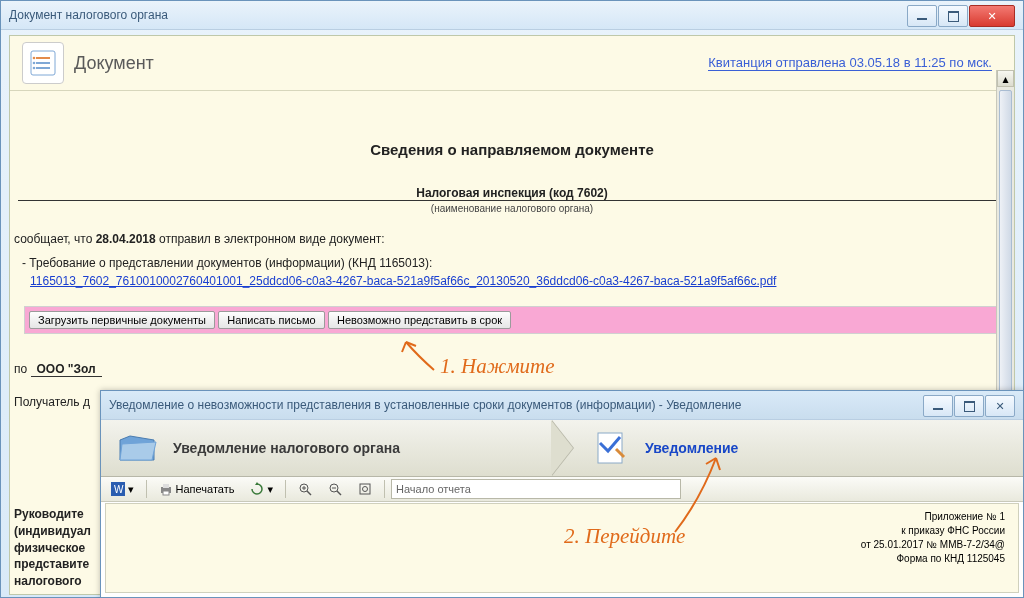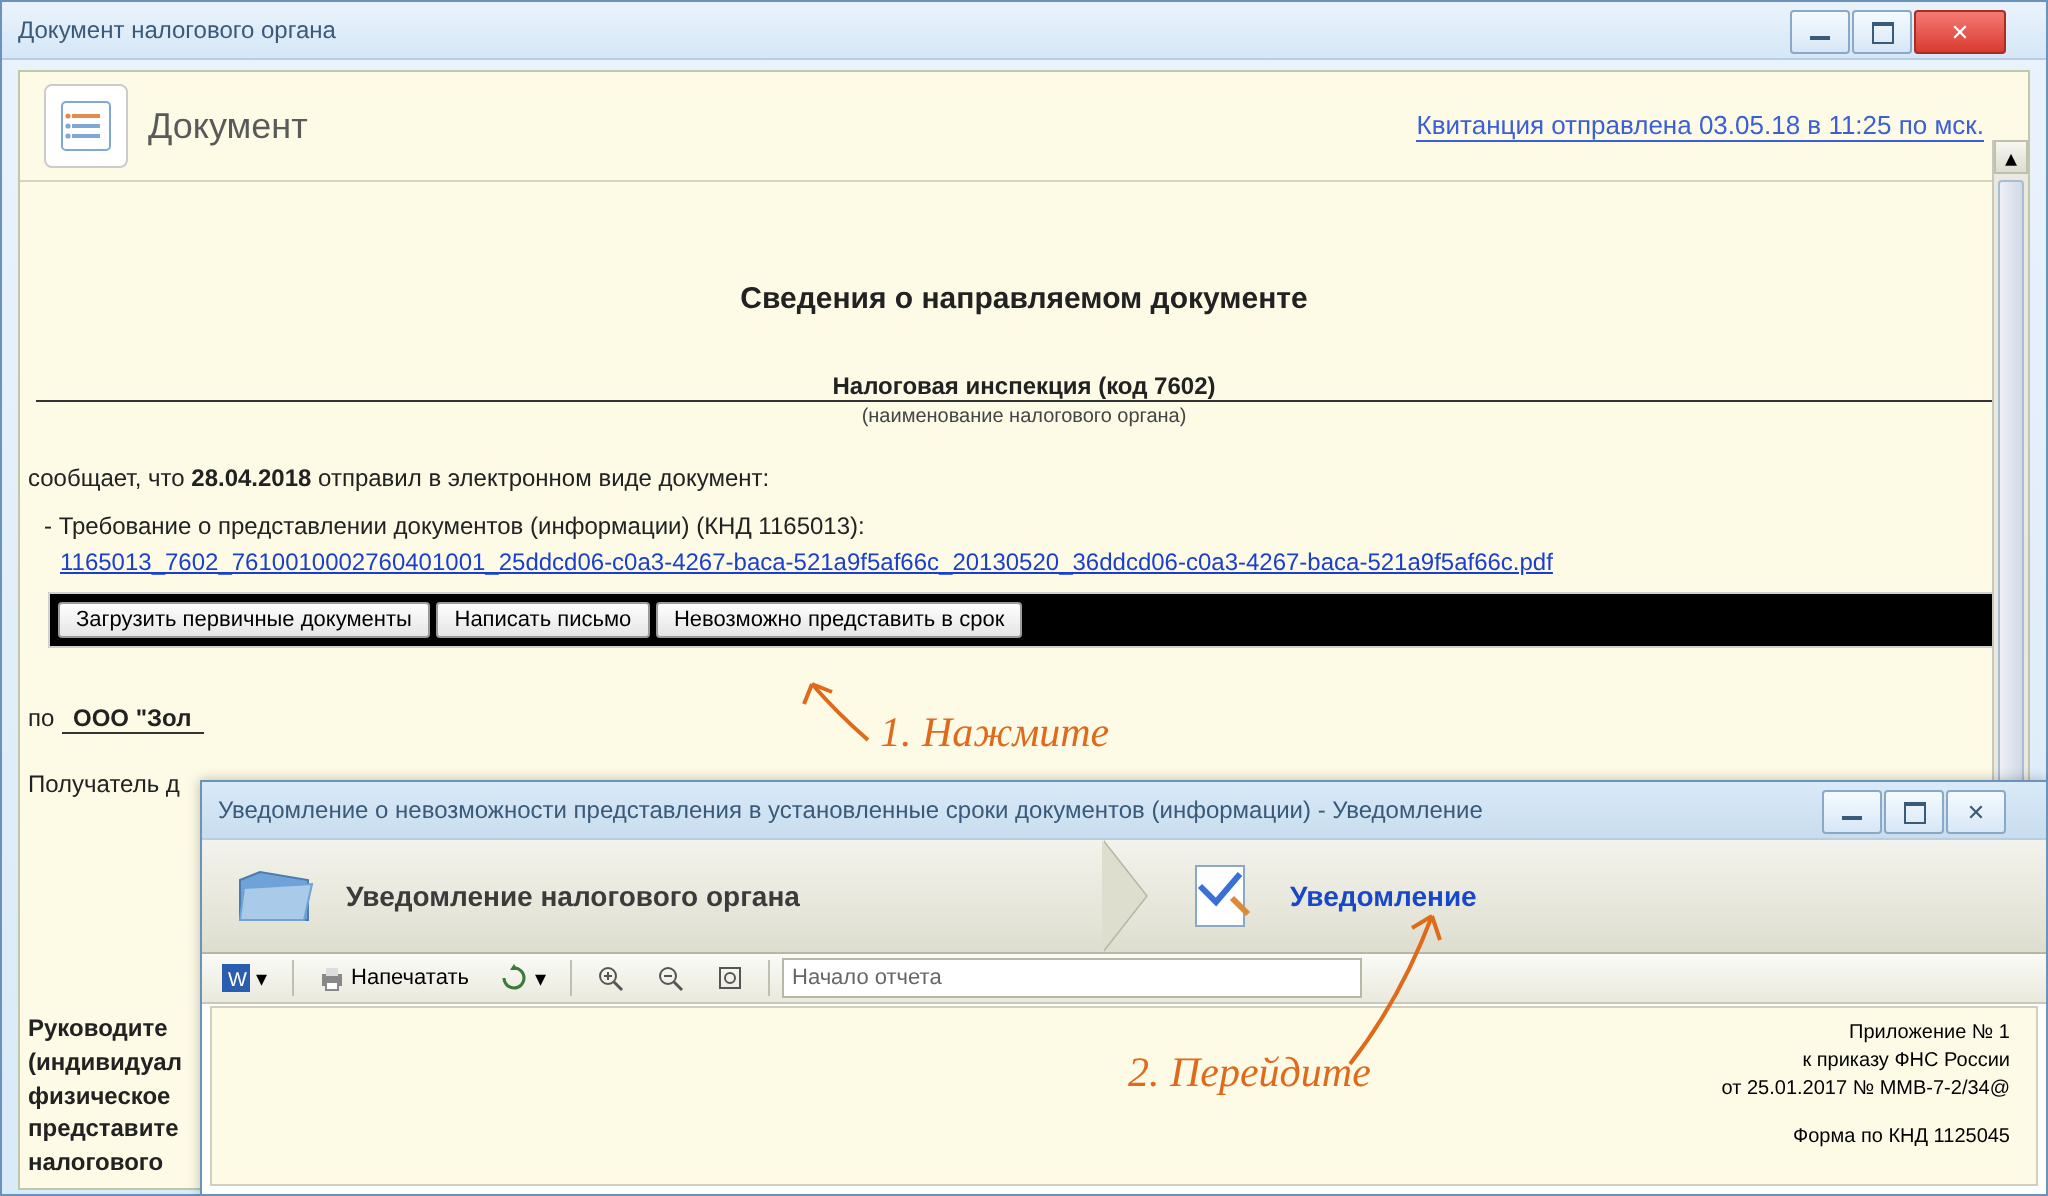--- a/index.html
+++ b/index.html
@@ -1,19 +1,19 @@
 <!DOCTYPE html>
 <html><head>
 <meta charset="utf-8">
 <style>
 html,body{margin:0;padding:0;font-family:Tahoma,Arial,sans-serif;font-size:12px;background:#fff;overflow:hidden;width:1024px;height:598px;}
 
 
 .win1{position:absolute;left:0;top:0;width:1024px;height:598px;background:linear-gradient(#e9f3fb,#d9eaf8);border:1px solid #6a93bb;box-sizing:border-box;}
-.titlebar{height:28px;background:linear-gradient(#eaf3fb,#d5e7f7);display:flex;align-items:center;justify-content:space-between;padding:0 16px 0 8px;color:#3a5a7a;font-size:12px;border-bottom:1px solid #b9cee2;}
+.titlebar{height:28px;background:linear-gradient(#eaf3fb,#d5e7f7);display:flex;align-items:center;justify-content:space-between;padding:0 4px 0 8px;color:#3a5a7a;font-size:12px;border-bottom:1px solid #b9cee2;}
 .titletext{flex:1;}
 .winctrls{display:flex;height:20px;gap:0;margin-right:4px;}
 .wbtn{width:28px;height:20px;margin-left:1px;background:linear-gradient(#f5faff,#d7e7f6);border:1px solid #8aa9c7;border-radius:2px;display:flex;align-items:center;justify-content:center;font-size:11px;color:#3a5a7a;cursor:default;}
 .wbtn.close{background:linear-gradient(#f37a73,#d93b30);color:#fff;border-color:#a82d24;width:44px;}
 .wbtn.max::before{content:"";display:block;width:9px;height:8px;border:1px solid #3a5a7a;border-top-width:2px;}
 .wbtn.min::before{content:"";display:block;width:10px;height:0;border-top:2px solid #3a5a7a;margin-top:6px;}
 
 
 .docpane{position:absolute;left:8px;top:34px;right:8px;height:560px;background:#fdfae6;border:1px solid #bfc8aa;box-sizing:border-box;overflow:hidden;}
 .dochead{display:flex;align-items:center;height:54px;padding:0 12px;border-bottom:1px solid #d7d6bc;}
@@ -25,23 +25,23 @@
 
 .docbody{padding:16px 4px 4px 4px;font-size:12px;color:#222;}
 .docbody h2{text-align:center;font-size:15px;font-weight:bold;margin:34px 0 28px 0;}
 .lbl{margin:0 0 8px 0;}
 .centerblock{text-align:center;}
 .boldline{font-weight:bold;}
 .hintline{font-size:10px;color:#444;}
 .hr{border-bottom:1px solid #333;margin:0 4px 2px 4px;}
 .plain{margin:18px 0 10px 0;}
 .bullet{margin:4px 0 4px 8px;}
-.filelink{color:#1a3fd0;text-decoration:underline;margin-left:16px;display:inline-block;margin-bottom:4px;}
-
-.btnrow{background:#000000;margin:4px 10px 0 10px;padding:4px;border:1px solid #d0d0d0;}
+.filelink{color:#1a3fd0;text-decoration:underline;margin-left:16px;display:inline-block;margin-bottom:14px;}
+
+.btnrow{background:#f9a8d4;margin:4px 10px 0 10px;padding:4px;border:1px solid #d0d0d0;}
 .btnrow button{font-family:inherit;font-size:11px;padding:2px 8px;background:linear-gradient(#fefefe,#e5e5e5);border:1px solid #9b9b9b;border-radius:2px;cursor:default;}
 
 .recip{margin-top:28px;}
 .recip .uline{display:inline-block;border-bottom:1px solid #333;padding:0 6px;font-weight:bold;}
 
 .bottomtxt{position:absolute;left:4px;bottom:4px;font-weight:bold;line-height:1.4;}
 
 
 .win2{position:absolute;left:100px;top:390px;width:924px;height:208px;background:#fff;border:1px solid #6a93bb;box-sizing:border-box;box-shadow:0 0 6px rgba(0,0,0,.25);}
 .win2 .titlebar{background:linear-gradient(#d9eaf8,#c9ddee);gap:24px;}
@@ -224,21 +224,21 @@
       </div>
     <div class="tsep"></div>
     <div class="tfield">Начало отчета</div>
   </div>
 
   <div class="reportarea">
     <div class="ra-right">
       <div>Приложение № 1</div>
       <div>к приказу ФНС России</div>
       <div>от 25.01.2017 № ММВ-7-2/34@</div>
-      <div style="margin-top:10px;">Форма по КНД 1125045</div>
+      <div style="">Форма по КНД 1125045</div>
     </div>
   </div>
 </div>
 
 <svg class="arrow1" width="80" height="40">
   <path d="M56 34 Q 40 20 28 6" fill="none" stroke="#e06a1b" stroke-width="2"></path>
   <path d="M28 6 L24 16 M28 6 L38 10" fill="none" stroke="#e06a1b" stroke-width="2"></path>
 </svg>
 <div class="annot" style="left:440px;top:354px;">1. Нажмите</div>
 

